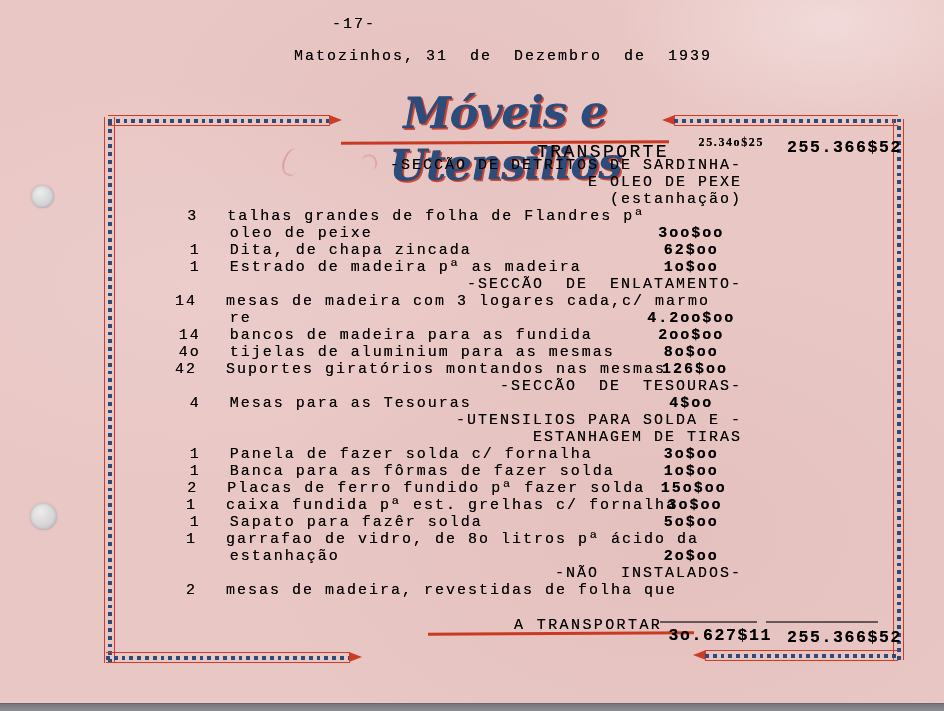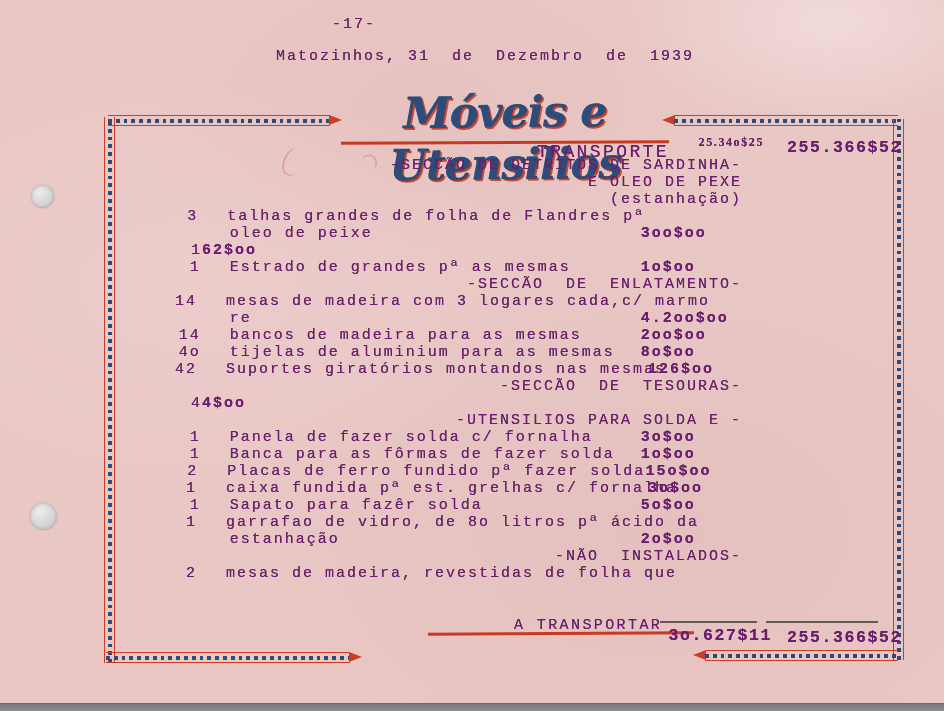--- a/index.html
+++ b/index.html
@@ -10,25 +10,25 @@
   }
   
   .paper-texture{
     position:absolute;inset:0;pointer-events:none;
     background:
       radial-gradient(ellipse 300px 160px at 88% 3%, rgba(255,255,255,.35), rgba(255,255,255,0) 70%),
       radial-gradient(ellipse 500px 300px at 20% 40%, rgba(255,255,255,.10), rgba(255,255,255,0) 70%),
       radial-gradient(ellipse 600px 400px at 70% 75%, rgba(160,110,110,.07), rgba(160,110,110,0) 70%),
       radial-gradient(ellipse 400px 250px at 45% 15%, rgba(170,120,120,.06), rgba(170,120,120,0) 70%);
   }
-  .ink{color:#701a75;text-shadow:0 0 .6px rgba(68,58,56,.85);}
+  .ink{color:#000000;text-shadow:0 0 .6px rgba(68,58,56,.85);}
   .typed{font-size:15px;letter-spacing:2px;white-space:pre;}
 
   .page-number{position:absolute;left:332px;top:16px;}
-  .dateline{position:absolute;left:276px;top:48px;font-family:Liberation Mono, monospace;}
+  .dateline{position:absolute;left:294px;top:48px;font-family:Liberation Mono, monospace;}
 
   
   .bh{
     position:absolute;height:11px;box-sizing:border-box;
     border-top:1.7px solid #cd3c24;border-bottom:1.7px solid #cd3c24;
     background-image:repeating-linear-gradient(90deg,#2d4b79 0 3.8px,rgba(0,0,0,0) 3.8px 7.8px);
     background-size:100% 4px;background-position:center;background-repeat:no-repeat;
   }
   .bv{
     position:absolute;width:11px;box-sizing:border-box;
@@ -51,21 +51,21 @@
 
   .carry-label{position:absolute;left:537px;top:142px;font-size:18px;letter-spacing:2.4px;}
   .carry-v1{position:absolute;right:180px;top:135px;font-size:12px;letter-spacing:1.6px;font-weight:bold;font-family:Liberation Serif, serif;}
   .carry-v2{position:absolute;right:42px;top:138px;font-size:16.5px;letter-spacing:1.6px;font-weight:bold;}
 
   .lines{position:absolute;left:150px;top:157px;width:592px;}
   .row{display:flex;height:17px;line-height:17px;font-size:15px;letter-spacing:2px;}
   .row.heading{display:block;text-align:right;white-space:pre;padding-left:55px;}
   .qty{width:52px;text-align:right;white-space:pre;}
   .desc{width:422px;margin-left:29px;white-space:pre;overflow:visible;}
-  .val{width:104px;text-align:left;white-space:pre;font-weight:bold;}
+  .val{width:104px;text-align:center;white-space:pre;font-weight:bold;}
 
   .footer-label{position:absolute;left:514px;top:617px;font-size:15px;letter-spacing:2.4px;}
   .total-1{position:absolute;right:172px;top:626px;font-size:16.5px;letter-spacing:1.6px;font-weight:bold;}
   .total-2{position:absolute;right:42px;top:628px;font-size:16.5px;letter-spacing:1.6px;font-weight:bold;}
   .rule-black{position:absolute;height:2px;background:#4c4442;opacity:.85;}
   .rule-red{position:absolute;height:2.5px;background:#c93a20;}
 
   .hole{
     position:absolute;border-radius:50%;
     background:radial-gradient(circle at 38% 32%, #ececec, #d6d6d8 55%, #c0c1c6 90%);
@@ -127,59 +127,62 @@
       <span class="desc">talhas grandes de folha de Flandres pª</span>
       <span class="val"></span>
     </div>
     <div class="row item">
       <span class="qty"></span>
       <span class="desc">oleo de peixe</span>
       <span class="val">3oo$oo</span>
     </div>
     <div class="row item">
       <span class="qty">1</span>
+      <span class="desc">Dita, de chapa zincada</span>
       <span class="val">62$oo</span>
     </div>
     <div class="row item">
       <span class="qty">1</span>
-      <span class="desc">Estrado de grandes pª as mesmas</span>
+      <span class="desc">Estrado de madeira pª as madeira</span>
       <span class="val">1o$oo</span>
     </div>
     <div class="row heading">-SECCÃO  DE  ENLATAMENTO-</div>
     <div class="row item">
       <span class="qty">14</span>
       <span class="desc">mesas de madeira com 3 logares cada,c/ marmo</span>
       <span class="val"></span>
     </div>
     <div class="row item">
       <span class="qty"></span>
       <span class="desc">re</span>
       <span class="val">4.2oo$oo</span>
     </div>
     <div class="row item">
       <span class="qty">14</span>
-      <span class="desc">bancos de madeira para as mesmas</span>
+      <span class="desc">bancos de madeira para as fundida</span>
       <span class="val">2oo$oo</span>
     </div>
     <div class="row item">
       <span class="qty">4o</span>
       <span class="desc">tijelas de aluminium para as mesmas</span>
       <span class="val">8o$oo</span>
     </div>
     <div class="row item">
       <span class="qty">42</span>
       <span class="desc">Suportes giratórios montandos nas mesmas</span>
       <span class="val">126$oo</span>
     </div>
     <div class="row heading">-SECCÃO  DE  TESOURAS-</div>
     <div class="row item">
       <span class="qty">4</span>
+      <span class="desc">Mesas para as Tesouras</span>
       <span class="val">4$oo</span>
     </div>
     <div class="row heading">-UTENSILIOS PARA SOLDA E -</div>
+    <div class="row heading">ESTANHAGEM DE TIRAS</div>
     <div class="row item">
       <span class="qty">1</span>
       <span class="desc">Panela de fazer solda c/ fornalha</span>
       <span class="val">3o$oo</span>
     </div>
     <div class="row item">
       <span class="qty">1</span>
       <span class="desc">Banca para as fôrmas de fazer solda</span>
       <span class="val">1o$oo</span>
     </div>

